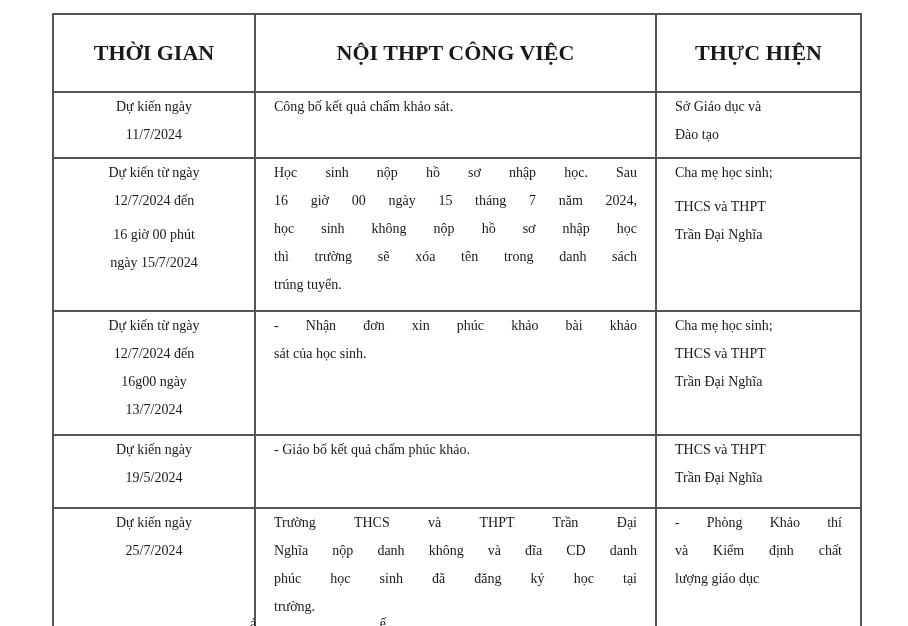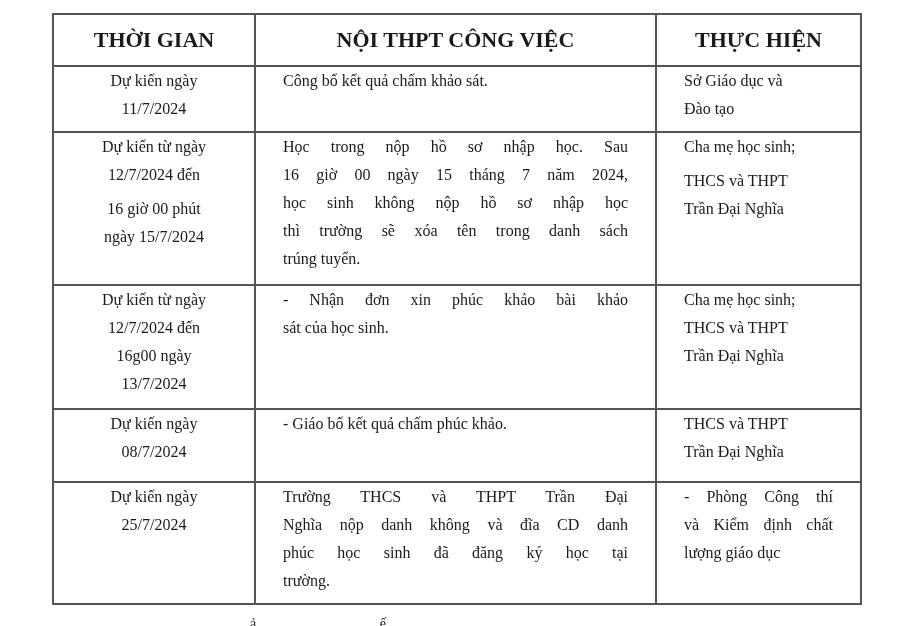--- a/index.html
+++ b/index.html
@@ -20,31 +20,31 @@
       left: 52px;
       top: 13px;
       width: 808px;
       border-collapse: collapse;
       table-layout: fixed;
     }
     table.schedule th,
     table.schedule td {
       border: 2px solid #555555;
       vertical-align: top;
-      font-size: 16px;
+      font-size: 14px;
       line-height: 28px;
-      padding: 0 27px;
+      padding: 0 18px;
     }
     table.schedule th {
       font-weight: bold;
       text-align: center;
       height: 44px;
       vertical-align: middle;
       font-size: 22px;
-      padding: 3px;
+      padding: 16px;
     }
     col.c1 { width: 202px; }
     col.c2 { width: 401px; }
     col.c3 { width: 205px; }
     td.time {
       text-align: center;
       padding: 4px 4px 0 4px;
     }
     td.content {
       text-align: justify;
@@ -113,21 +113,21 @@
     </tr>
 
     <tr class="row2">
       <td class="time">
         <span class="line">Dự kiến từ ngày</span>
         <span class="line">12/7/2024 đến</span>
         <span class="line gap">16 giờ 00 phút</span>
         <span class="line">ngày 15/7/2024</span>
       </td>
       <td class="content">
-        <span class="justify-last">Học trong nộp hồ sơ nhập học. Sau</span>
+        <span class="justify-last">Học sinh nộp hồ sơ nhập học. Sau</span>
         <span class="justify-last">16 giờ 00 ngày 15 tháng 7 năm 2024,</span>
         <span class="justify-last">học sinh không nộp hồ sơ nhập học</span>
         <span class="justify-last">thì trường sẽ xóa tên trong danh sách</span>
         <span class="left-last">trúng tuyển.</span>
       </td>
       <td class="actor">
         <span class="line">Cha mẹ học sinh;</span>
         <span class="line gap">THCS và THPT</span>
         <span class="line">Trần Đại Nghĩa</span>
       </td>
@@ -147,21 +147,21 @@
       <td class="actor">
         <span class="line">Cha mẹ học sinh;</span>
         <span class="line">THCS và THPT</span>
         <span class="line">Trần Đại Nghĩa</span>
       </td>
     </tr>
 
     <tr class="row4">
       <td class="time">
         <span class="line">Dự kiến ngày</span>
-        <span class="line">08/7/2024</span>
+        <span class="line">19/5/2024</span>
       </td>
       <td class="content">
         <span class="left-last">- Giáo bố kết quả chấm phúc khảo.</span>
       </td>
       <td class="actor">
         <span class="line">THCS và THPT</span>
         <span class="line">Trần Đại Nghĩa</span>
       </td>
     </tr>
 
@@ -170,21 +170,21 @@
         <span class="line">Dự kiến ngày</span>
         <span class="line">25/7/2024</span>
       </td>
       <td class="content">
         <span class="justify-last">Trường THCS và THPT Trần Đại</span>
         <span class="justify-last">Nghĩa nộp danh không và đĩa CD danh</span>
         <span class="justify-last">phúc học sinh đã đăng ký học tại</span>
         <span class="left-last">trường.</span>
       </td>
       <td class="actor">
-        <span class="justify-last">- Phòng Công thí</span>
+        <span class="justify-last">- Phòng Khảo thí</span>
         <span class="justify-last">và Kiểm định chất</span>
         <span class="left-last">lượng giáo dục</span>
       </td>
     </tr>
   </tbody>
 </table>
 
 <div class="footer-marks">ả ế</div>
 
 </body></html>

